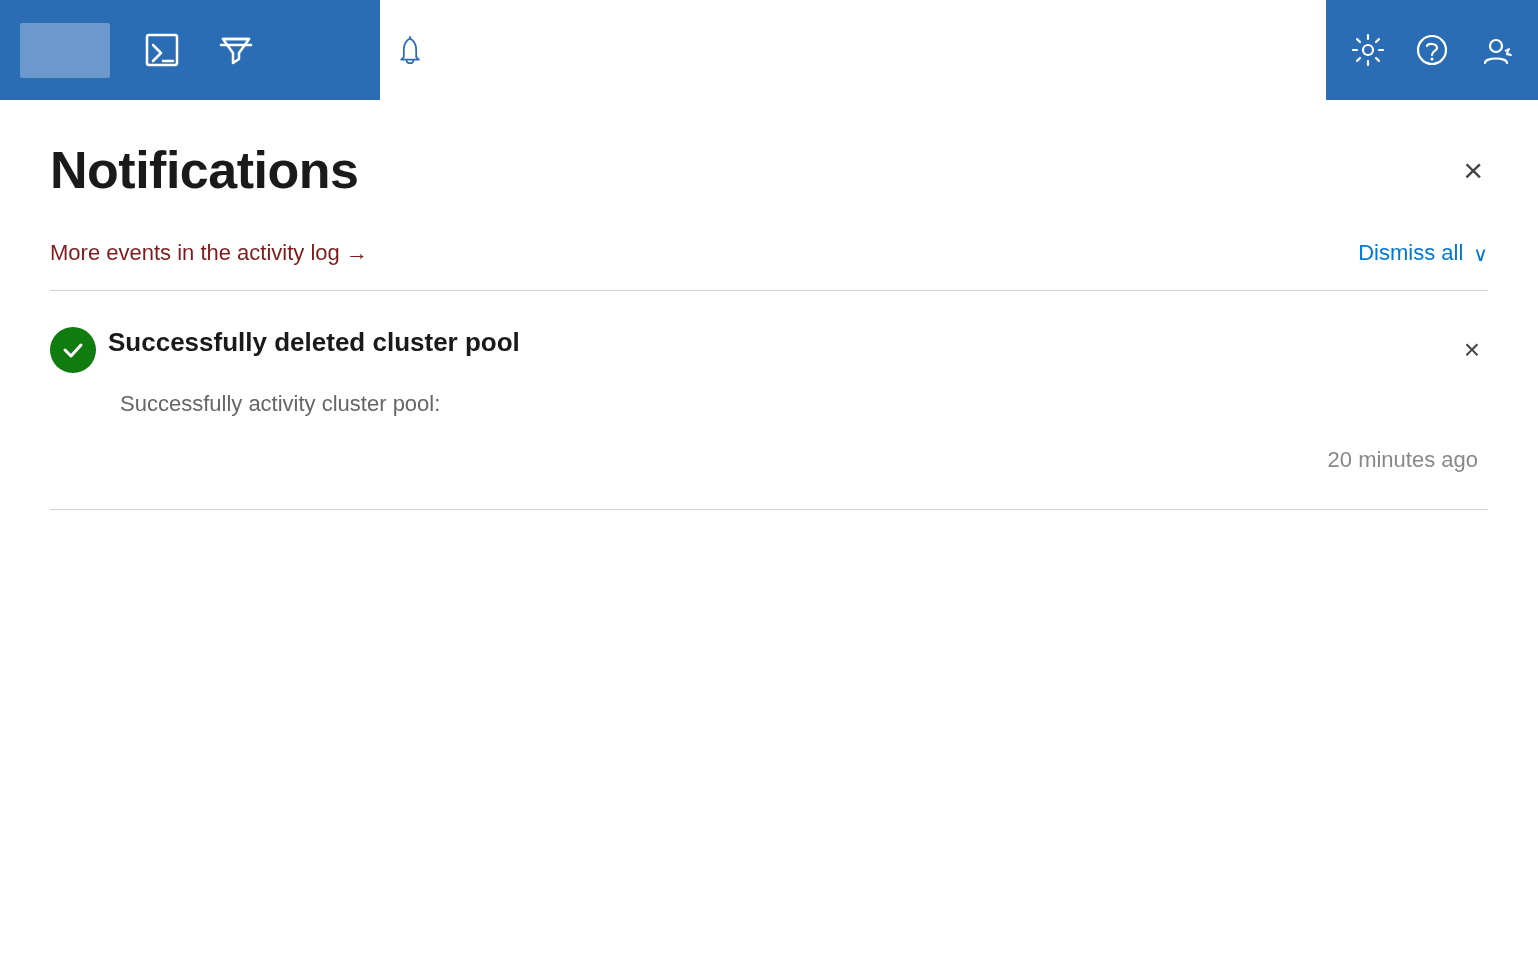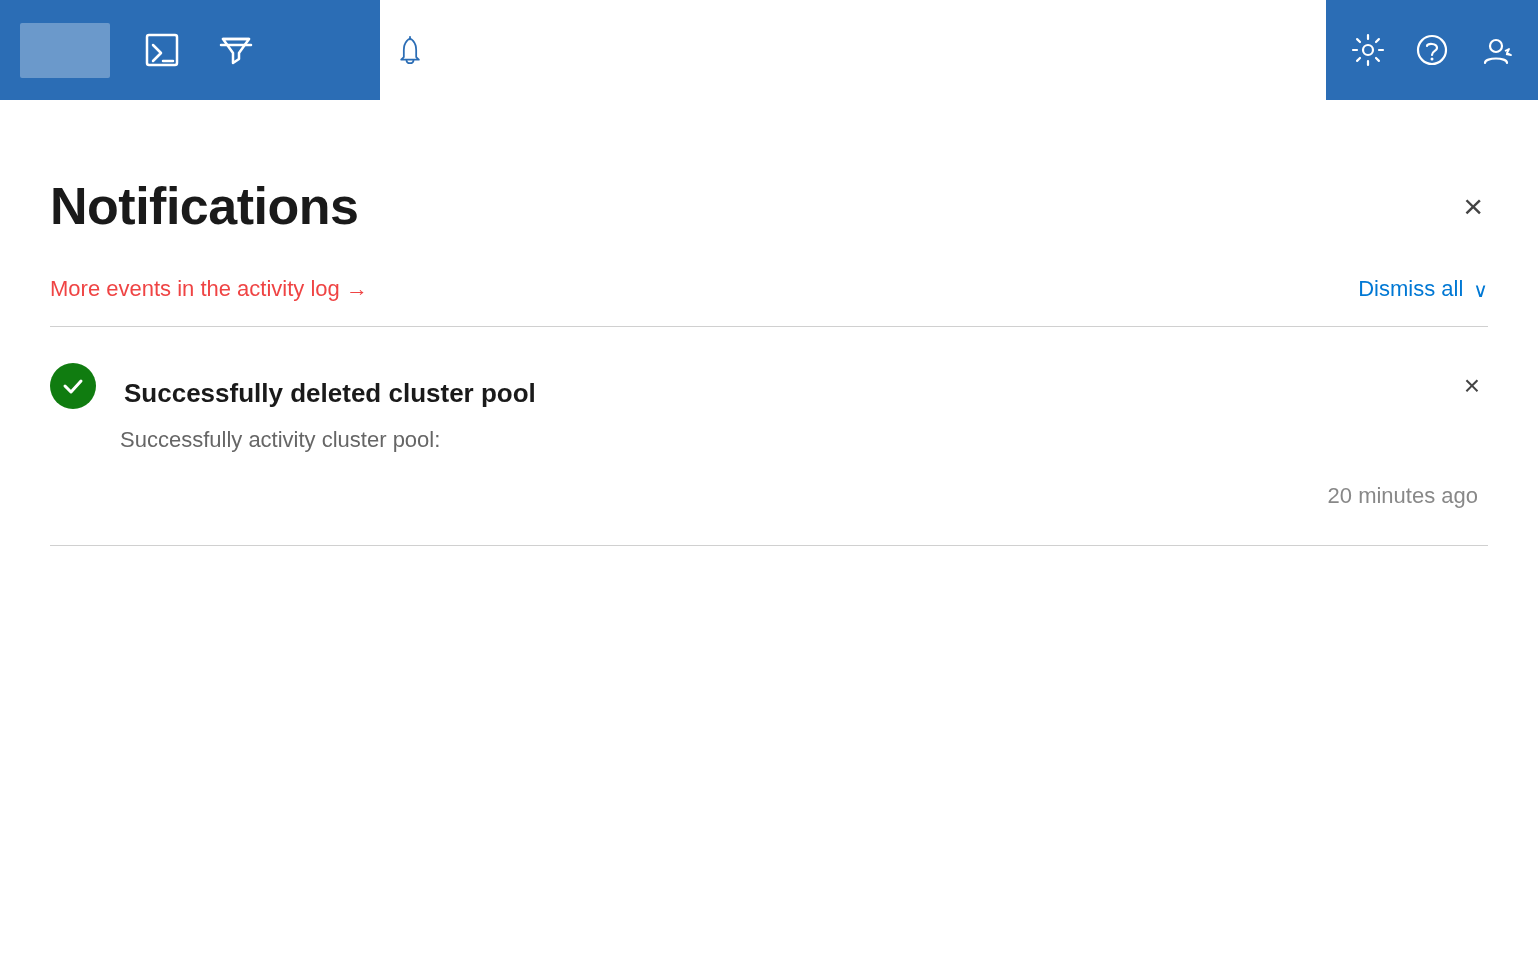--- a/index.html
+++ b/index.html
@@ -83,21 +83,20 @@
     .notifications-panel {
       padding: 40px 50px 0 50px;
       position: relative;
     }
 
     .notifications-header {
       display: flex;
       align-items: center;
       justify-content: space-between;
       margin-bottom: 40px;
-      margin-top: 36px;
     }
 
     .notifications-title {
       font-size: 52px;
       font-weight: 700;
       color: #1a1a1a;
       letter-spacing: -0.5px;
     }
 
     .close-panel-btn {
@@ -111,21 +110,21 @@
     }
 
     .notifications-actions {
       display: flex;
       align-items: center;
       justify-content: space-between;
       margin-bottom: 24px;
     }
 
     .activity-log-link {
-      color: #ef4444;
+      color: #7f1d1d;
       font-size: 22px;
       text-decoration: none;
       cursor: pointer;
     }
 
     .dismiss-all-btn {
       display: flex;
       align-items: flex-end;
       gap: 10px;
       background: none;
@@ -154,22 +153,22 @@
 
     .notification-item-header {
       display: flex;
       align-items: center;
       justify-content: space-between;
       margin-bottom: 18px;
     }
 
     .notification-item-left {
       display: flex;
-      align-items: flex-end;
-      gap: 28px;
+      align-items: flex-start;
+      gap: 12px;
     }
 
     .success-icon {
       width: 46px;
       height: 46px;
       background: #107c10;
       border-radius: 50%;
       display: flex;
       align-items: center;
       justify-content: center;

